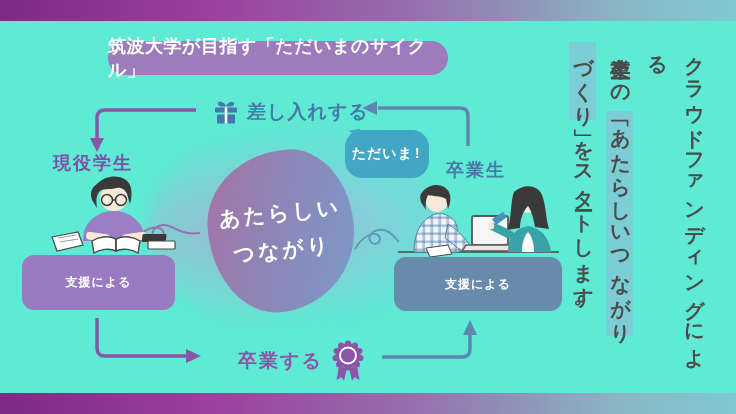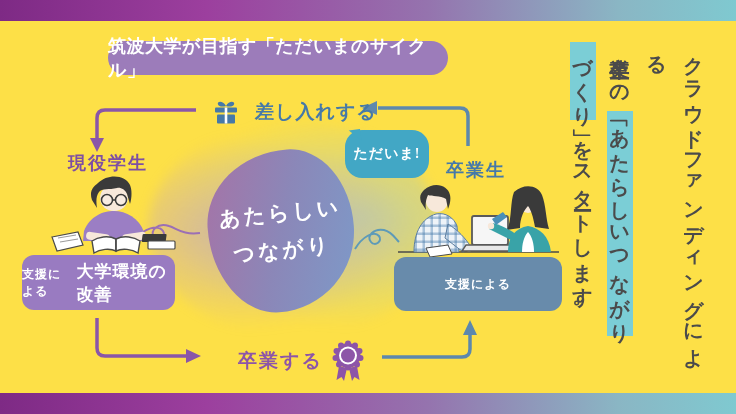--- a/index.html
+++ b/index.html
@@ -1,18 +1,18 @@
 <!DOCTYPE html>
 <html><head>
 <meta charset="utf-8">
 <style>
   html,body{margin:0;padding:0;}
   .canvas{
-    position:relative; width:736px; height:414px; background:#fde047;
-    overflow:hidden; font-family:Liberation Serif, serif;
+    position:relative; width:736px; height:414px; background:#5eead4;
+    overflow:hidden; font-family:Liberation Mono, monospace;
   }
   
   .bar{position:absolute; left:0; width:736px; height:21px;
     background:linear-gradient(90deg,#7e2a85 0%,#9c3f9e 28%,#9573ae 58%,#8ab6c4 84%,#7fc9d0 100%);}
   .bar-top{top:0;} .bar-bottom{bottom:0;}
 
   
   .title-pill{
     position:absolute; left:108px; top:41px; width:340px; height:34px;
     background:#9c7cba; border-radius:17px; color:#fff;
@@ -28,26 +28,26 @@
       radial-gradient(ellipse at 72% 45%, rgba(150,195,225,.55), rgba(150,195,225,0) 66%);
     filter:blur(6px);}
   .blob{position:absolute; left:208px; top:150px; width:146px; height:162px;
     background:linear-gradient(105deg,#a276a9 8%,#8b87b8 50%,#7f97c6 92%);
     border-radius:58% 42% 55% 45% / 45% 50% 50% 55%;
     transform:rotate(-4deg);
     display:flex; flex-direction:column; align-items:center; justify-content:center; gap:9px;}
   .blob .t{color:#fff; font-size:21px; letter-spacing:3px; transform:rotate(-2deg); font-weight:bold;}
 
   
-  .give-row{position:absolute; left:213px; top:99px; display:flex; align-items:center; gap:16px;
+  .give-row{position:absolute; left:213px; top:99px; display:flex; align-items:center; gap:8px;
     color:#4679a8; font-size:19px; font-weight:bold; letter-spacing:1px;}
   .grad-row{position:absolute; left:238px; top:340px; display:flex; align-items:center; gap:8px;
     color:#8d55a8; font-size:19px; font-weight:bold; letter-spacing:2px;}
 
-  .lbl-current{position:absolute; left:68px; top:151px; color:#7e4fa3;
+  .lbl-current{position:absolute; left:53px; top:151px; color:#7e4fa3;
     font-size:18px; font-weight:bold; letter-spacing:2px;}
   .lbl-grads{position:absolute; left:446px; top:158px; color:#4679a8;
     font-size:18px; font-weight:bold; letter-spacing:2px;}
 
   
   .bubble{position:absolute; left:345px; top:130px; width:84px; height:48px;
     background:#42a7c5; border-radius:17px; color:#fff; font-size:14px; font-weight:bold;
     display:flex; align-items:center; justify-content:center; letter-spacing:1px;}
   .bubble:before{content:""; position:absolute; left:7px; top:-9px; width:0; height:0;
     border:8px solid transparent; border-bottom-color:#42a7c5; transform:rotate(38deg);}
@@ -174,21 +174,20 @@
     <polygon points="96,37 107,30 111,35 100,43" fill="#4a90b8"></polygon>
   </svg>
 
   <div class="blob">
     <span class="t">あたらしい</span>
     <span class="t">つながり</span>
   </div>
 
   <div class="result-box box-left">
     <span class="s1">支援による</span>
-    <span class="s2">大学環境の改善</span>
   </div>
   <div class="result-box box-right">
     <span class="s1">支援による</span>
   </div>
 
   <div class="grad-row">
     <span>卒業する</span>
     <svg width="34" height="42" viewBox="0 0 34 42">
       <g fill="#8d55a8">
         <circle cx="17" cy="3.5" r="3"></circle>

